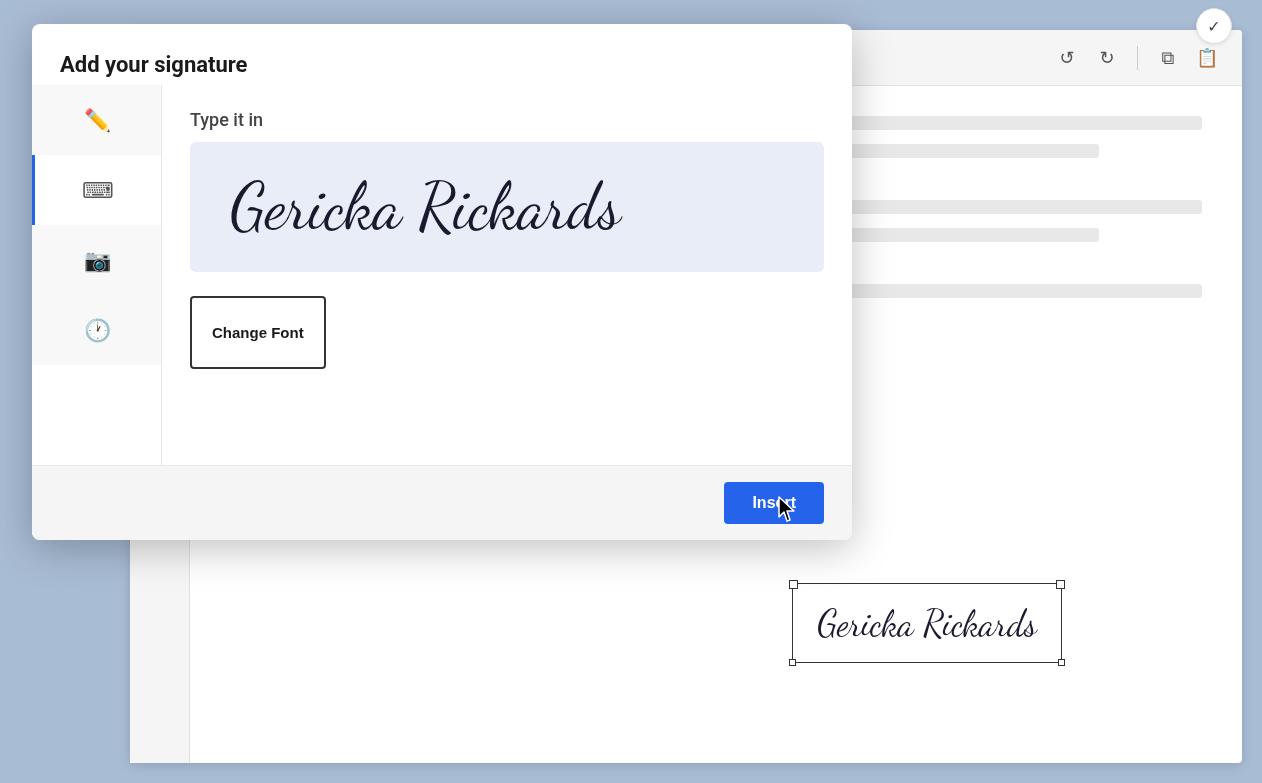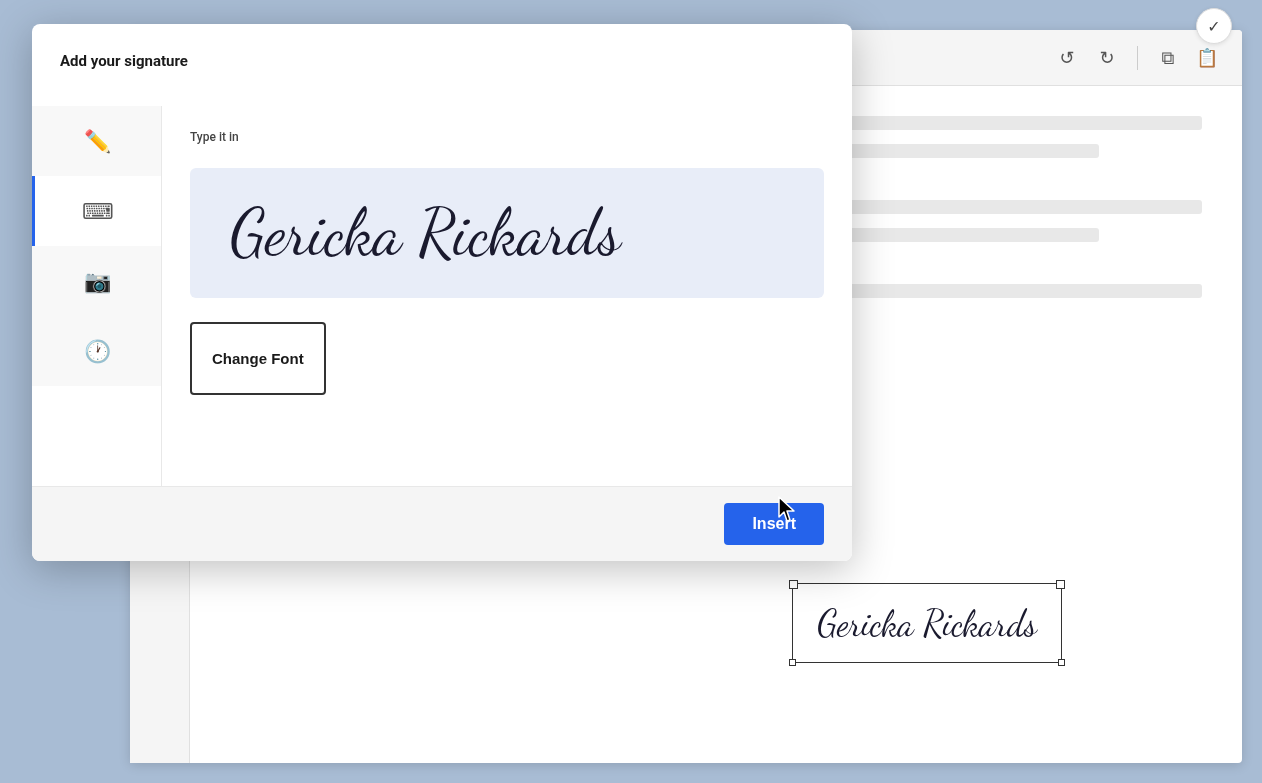--- a/index.html
+++ b/index.html
@@ -177,24 +177,24 @@
       border-radius: 8px;
       box-shadow: 0 8px 40px rgba(0,0,0,0.25);
       overflow: hidden;
     }
 
     .modal-header {
       padding: 28px 28px 0 28px;
     }
 
     .modal-title {
-      font-size: 15px;
+      font-size: 22px;
       font-weight: 700;
       color: #1a1a1a;
-      margin-bottom: 36px;
+      margin-bottom: 8px;
     }
 
     .modal-body {
       display: flex;
       min-height: 380px;
     }
 
     
     .tab-sidebar {
       width: 130px;
@@ -226,23 +226,23 @@
       background: #f8f8f8;
     }
 
     
     .modal-content {
       flex: 1;
       padding: 24px 28px;
     }
 
     .section-label {
-      font-size: 12px;
+      font-size: 18px;
       color: #444;
-      margin-bottom: 24px;
+      margin-bottom: 12px;
       font-weight: 500;
     }
 
     .signature-preview {
       background: #e8edf8;
       border-radius: 6px;
       padding: 30px 40px;
       margin-bottom: 24px;
       min-height: 130px;
       display: flex;

